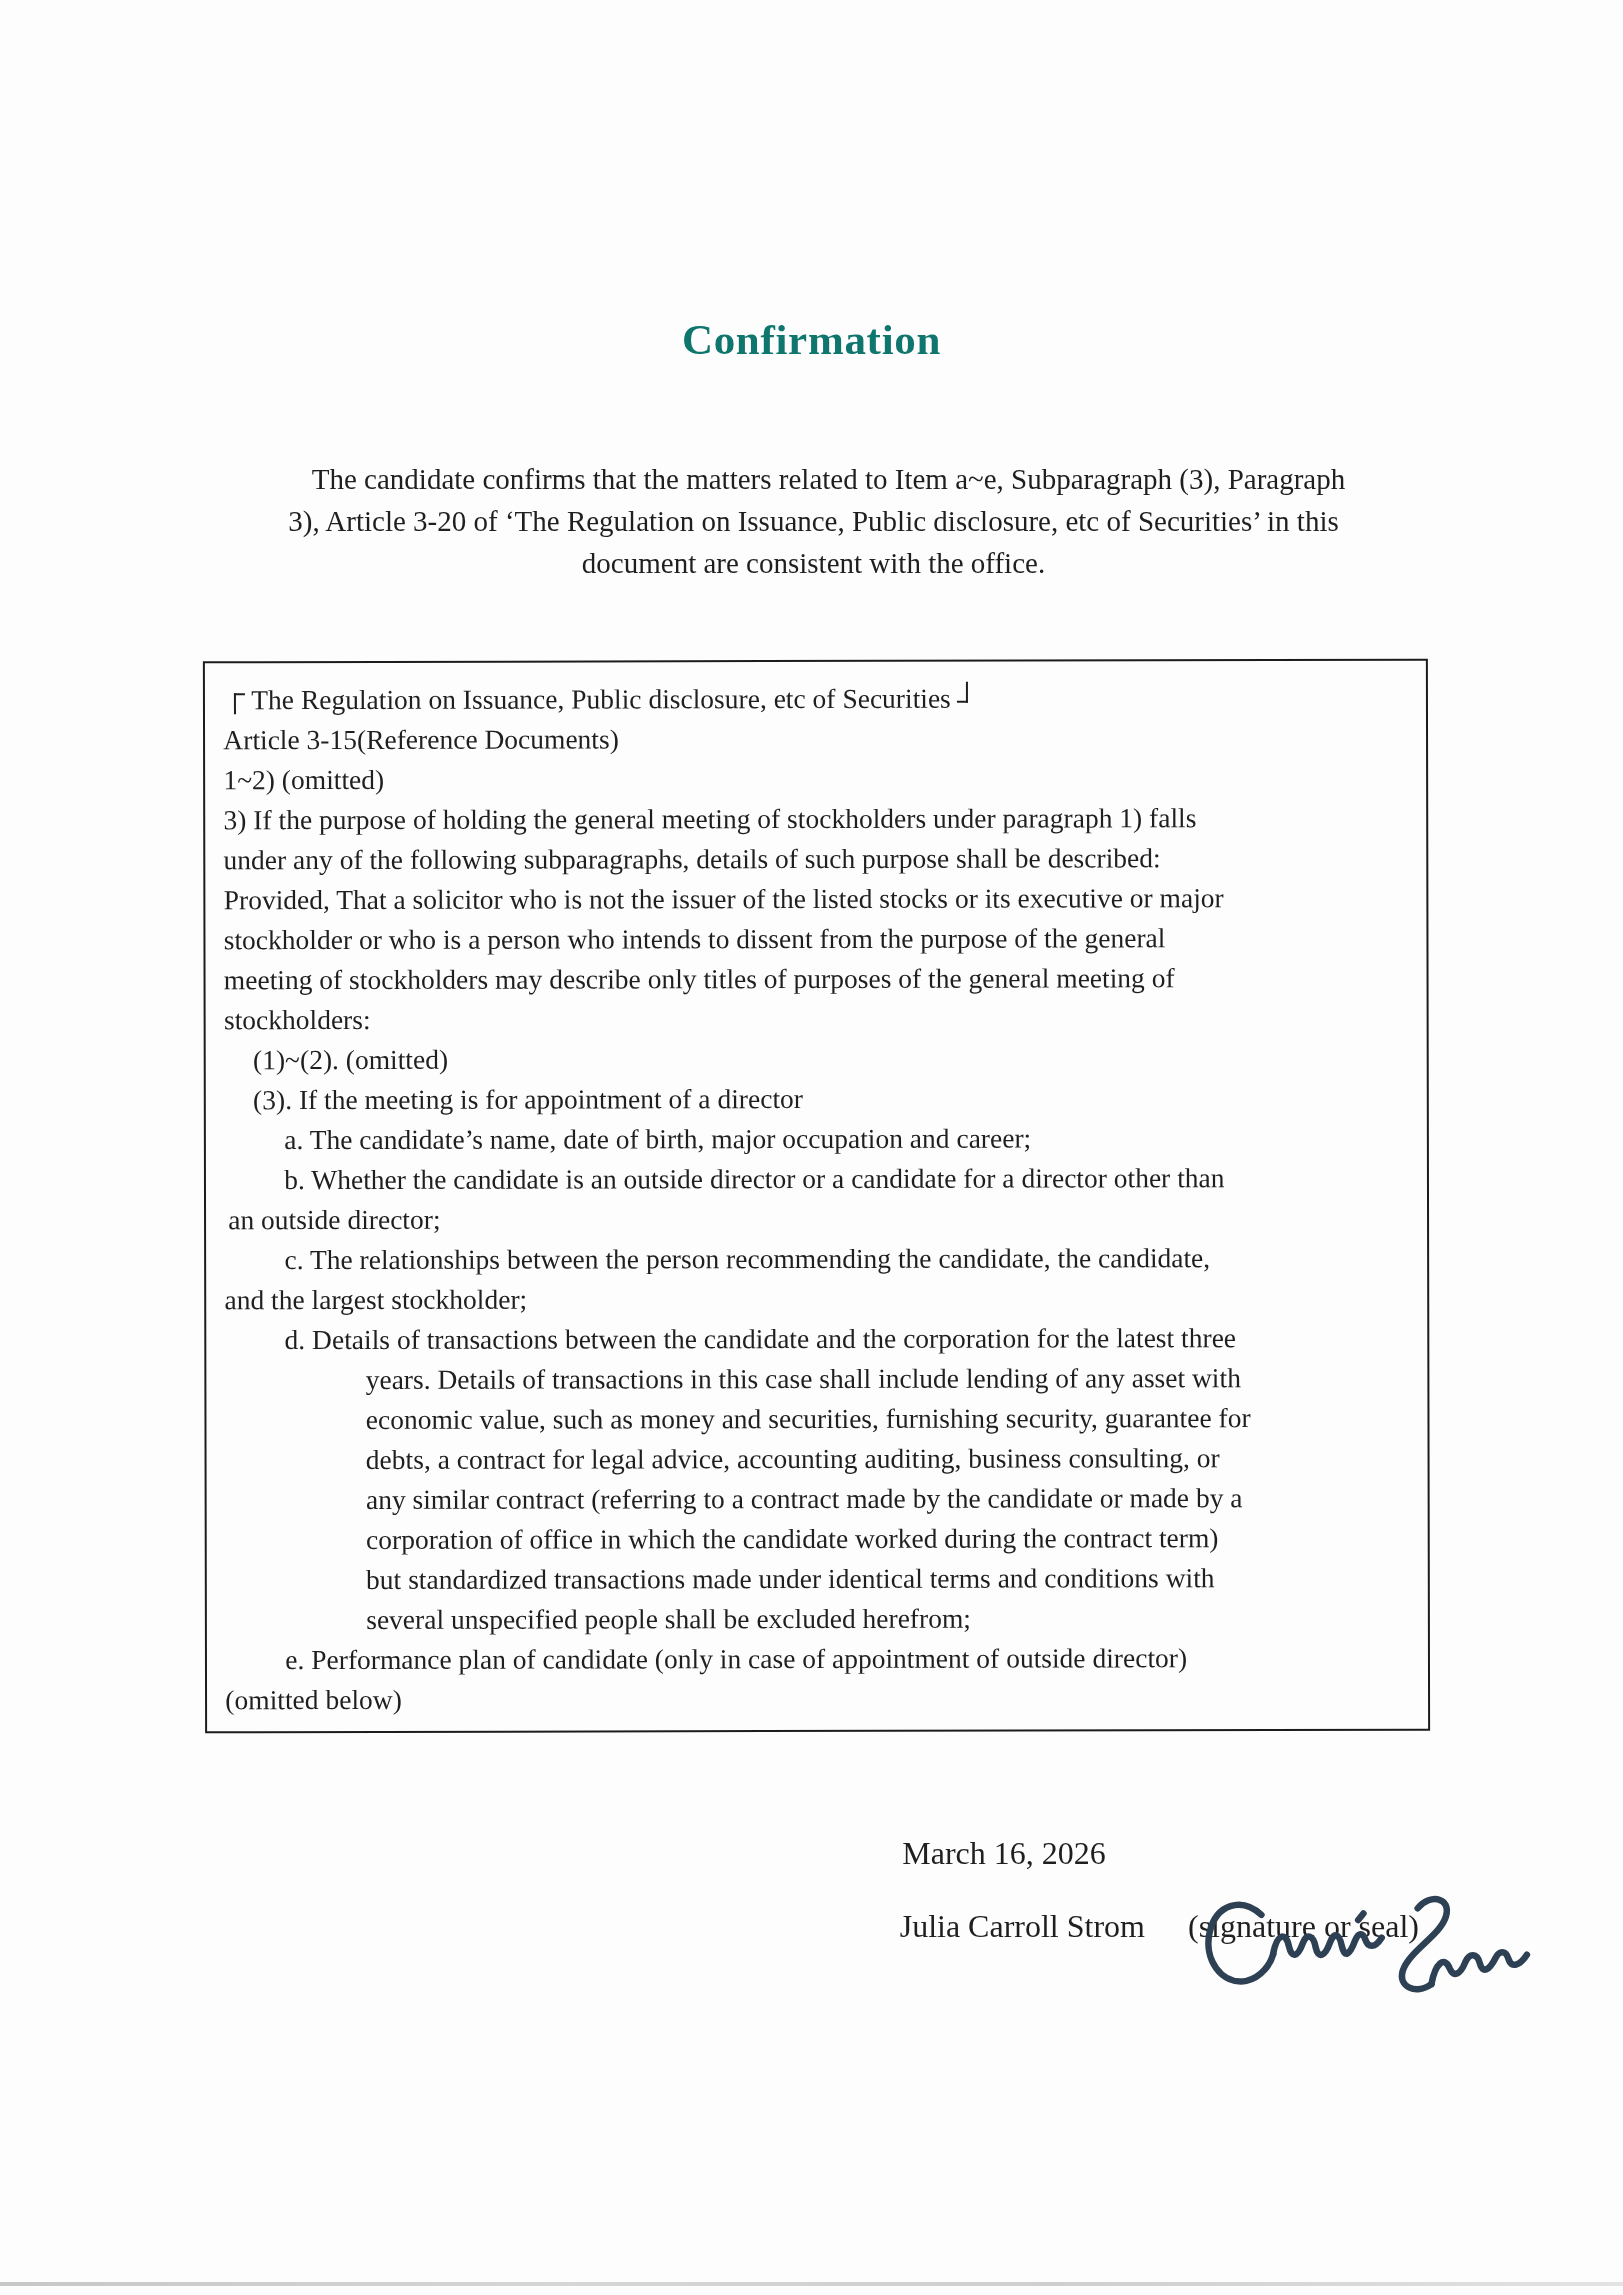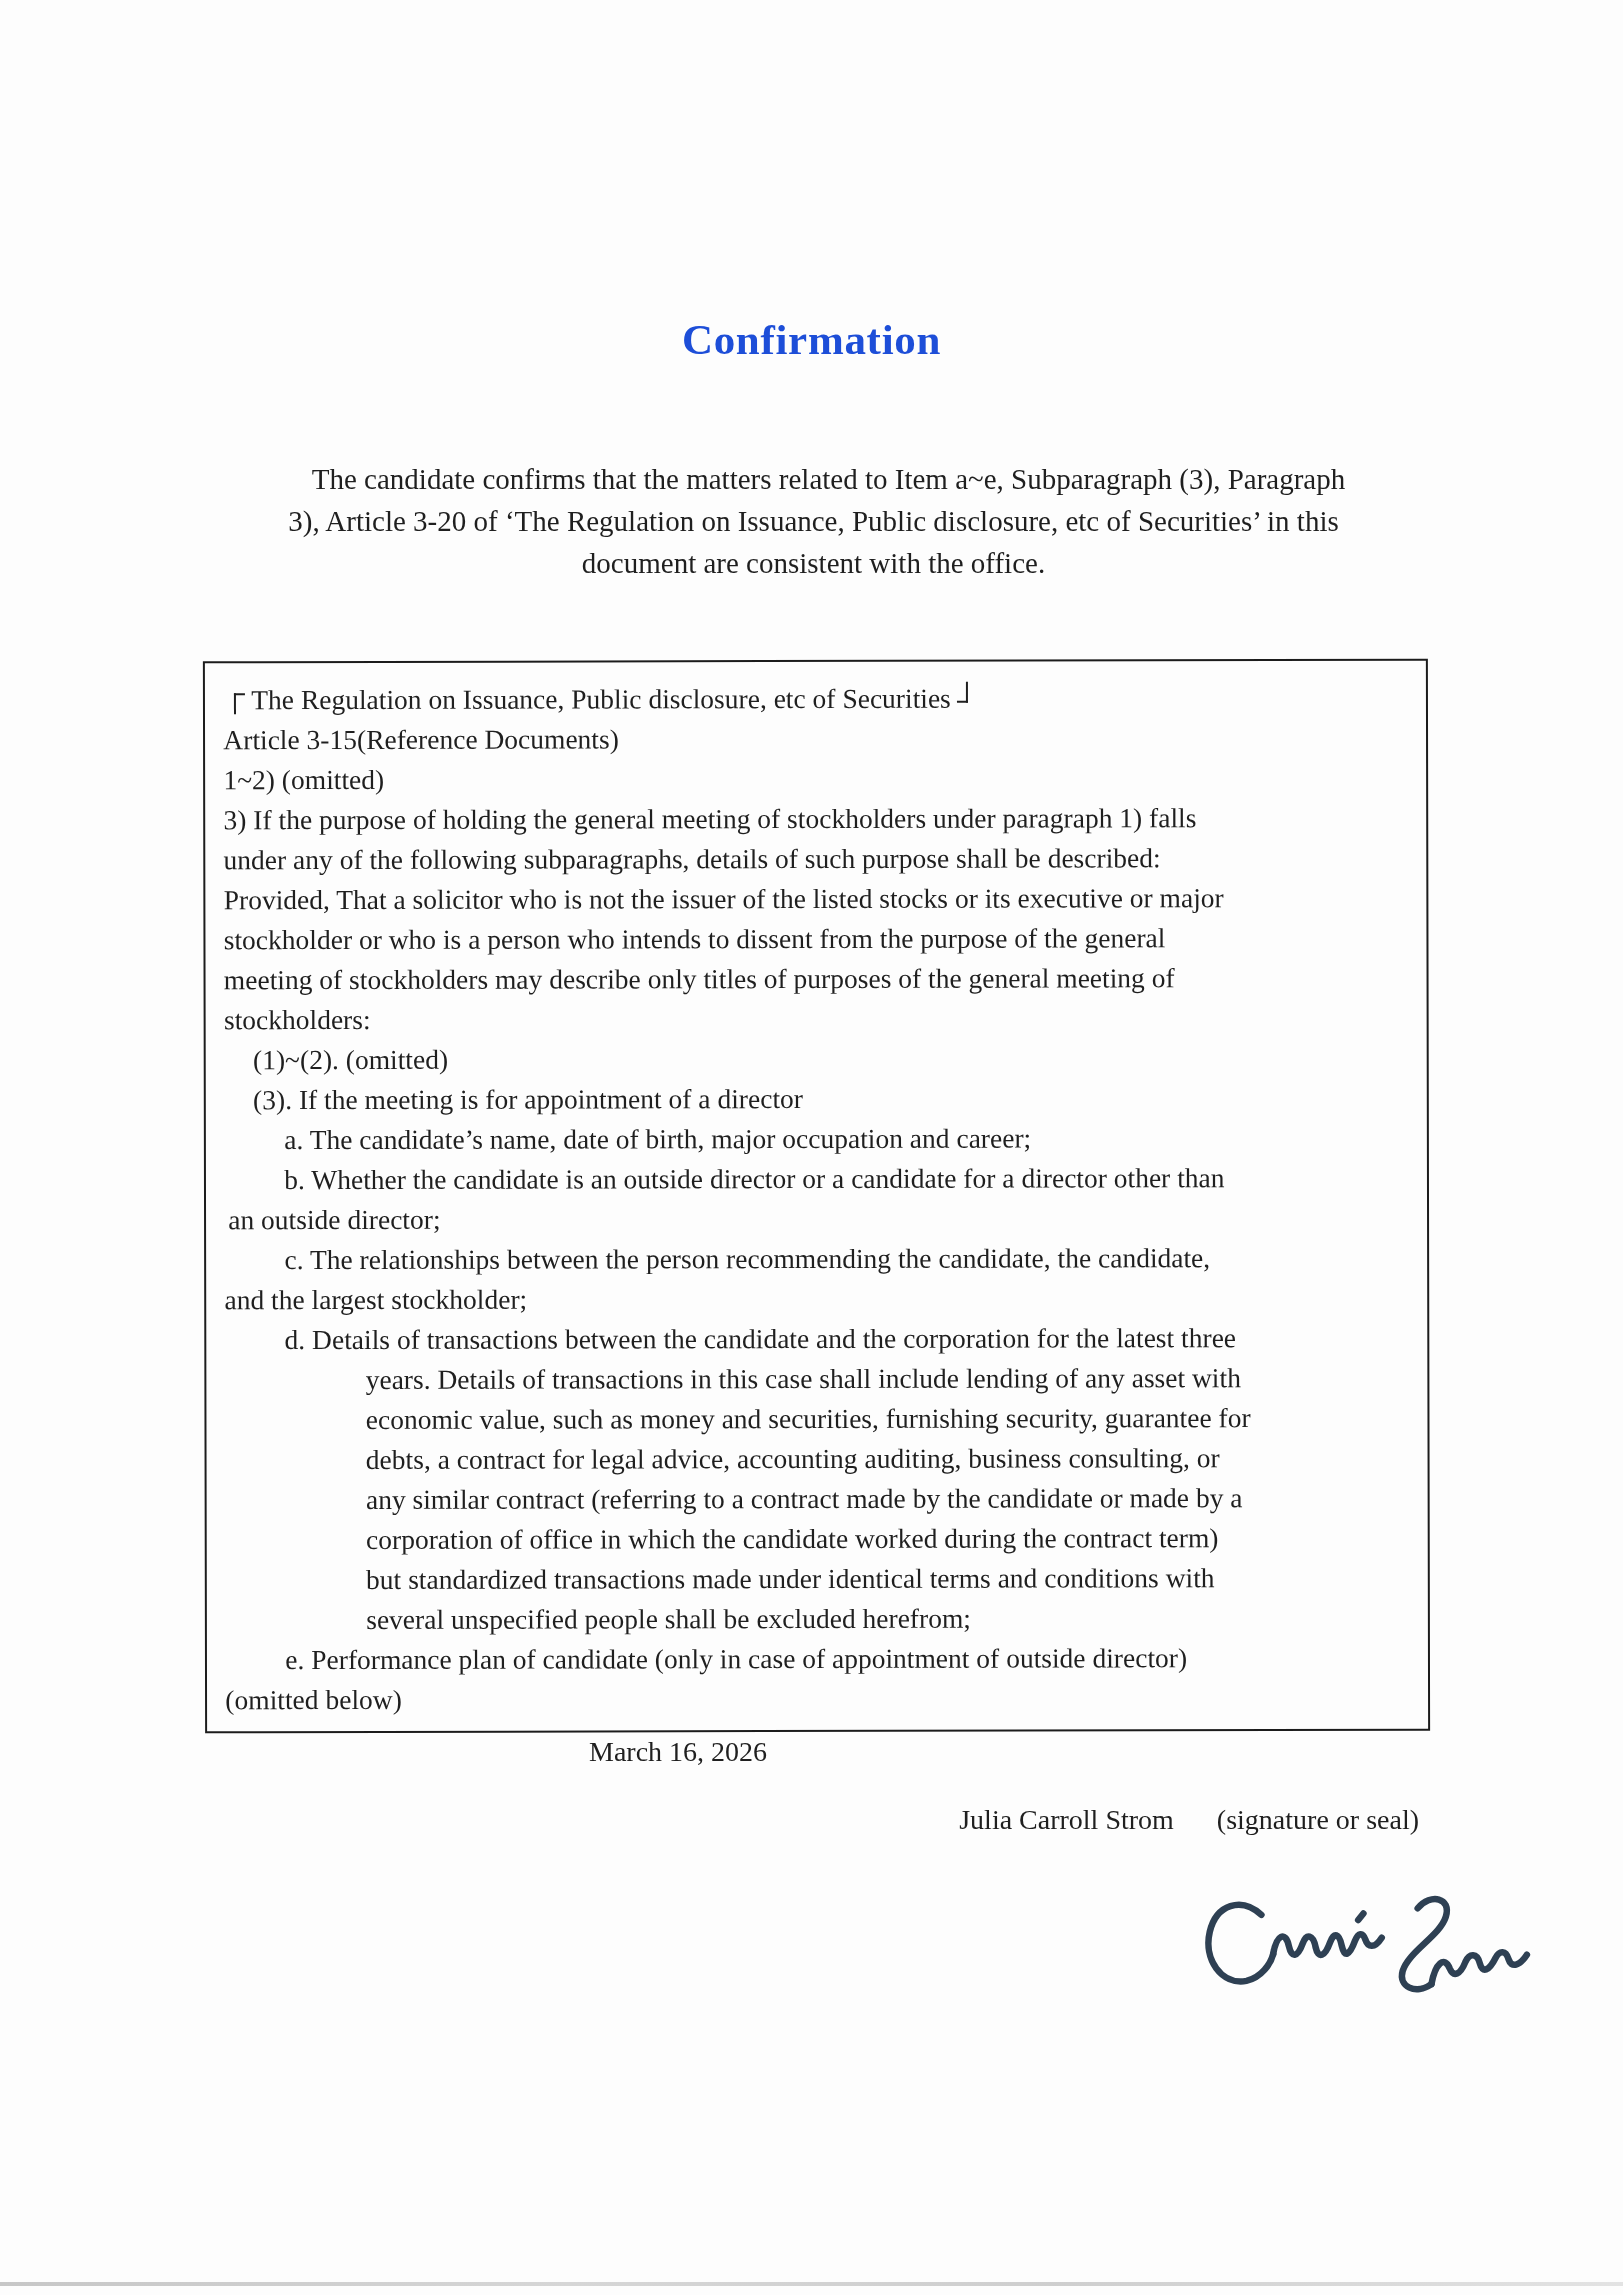--- a/index.html
+++ b/index.html
@@ -8,21 +8,21 @@
     width:1623px;height:2295px;
     background:#fdfdfd;
     color:#1f1f1f;
     font-family:"Liberation Serif","DejaVu Serif",serif;
     overflow:hidden;
   }
   .doc-title{
     position:absolute;top:315px;left:0;width:100%;
     text-align:center;
     font-size:43px;font-weight:700;letter-spacing:0.7px;
-    color:#1d4ed8;
+    color:#0f766e;
   }
   .intro{
     position:absolute;top:458px;left:205px;width:1217px;
     font-size:29px;line-height:42px;
   }
   .intro-line{white-space:nowrap;text-align:center;}
   .intro-line:first-child{padding-left:30px;}
   .reg-box{
     position:absolute;top:660px;left:204px;
     width:1225px;height:1072px;
@@ -32,22 +32,22 @@
     font-size:27.5px;line-height:40px;
     transform:rotate(-0.12deg);
     overflow:hidden;
   }
   .reg-line{white-space:nowrap;}
   
   .cb{display:inline-block;width:11px;height:21px;box-sizing:border-box;}
   .cb-open{border-left:2.6px solid currentColor;border-top:2.6px solid currentColor;margin-right:6.5px;vertical-align:-4.6px;}
   .cb-close{border-right:2.6px solid currentColor;border-bottom:2.6px solid currentColor;margin-left:6.5px;vertical-align:4.6px;}
   .sign-block{
-    position:absolute;top:1736px;left:589px;width:830px;
-    font-size:28px;text-align:left;
+    position:absolute;top:1835px;left:589px;width:830px;
+    font-size:32px;text-align:center;
   }
   .sign-row{margin-bottom:35px;white-space:nowrap;}
   .name-row{display:flex;justify-content:flex-end;gap:43px;margin-top:36px;}
   .signature-svg{
     position:absolute;left:1198px;top:1892px;
     width:340px;height:128px;
     pointer-events:none;
   }
   .page-edge{
     position:absolute;left:0;top:2282px;width:100%;height:3.9px;

